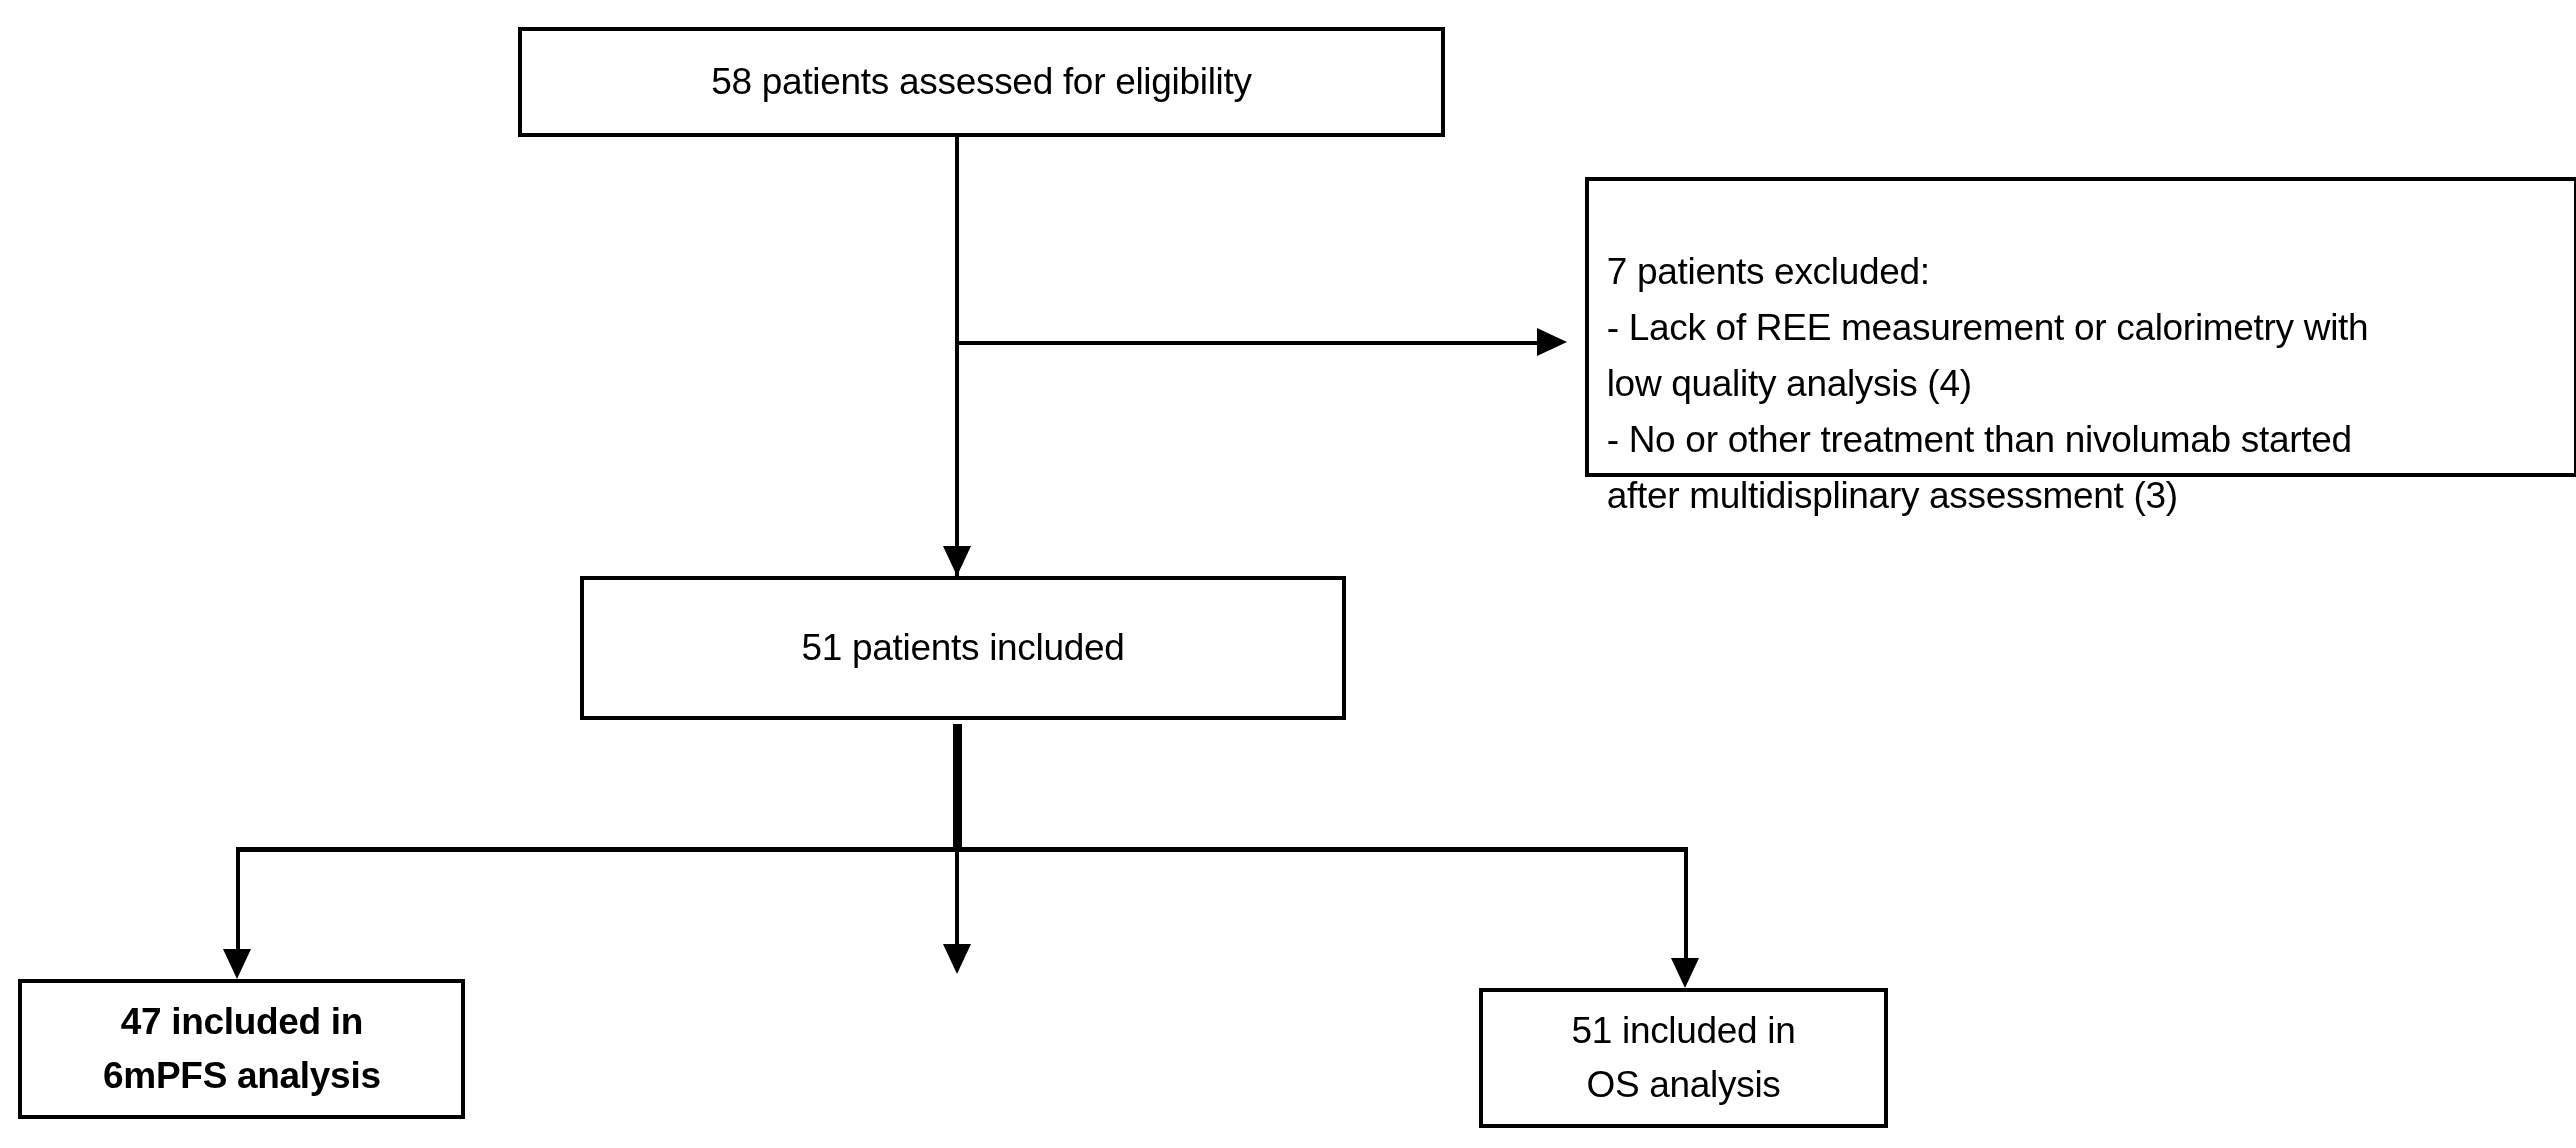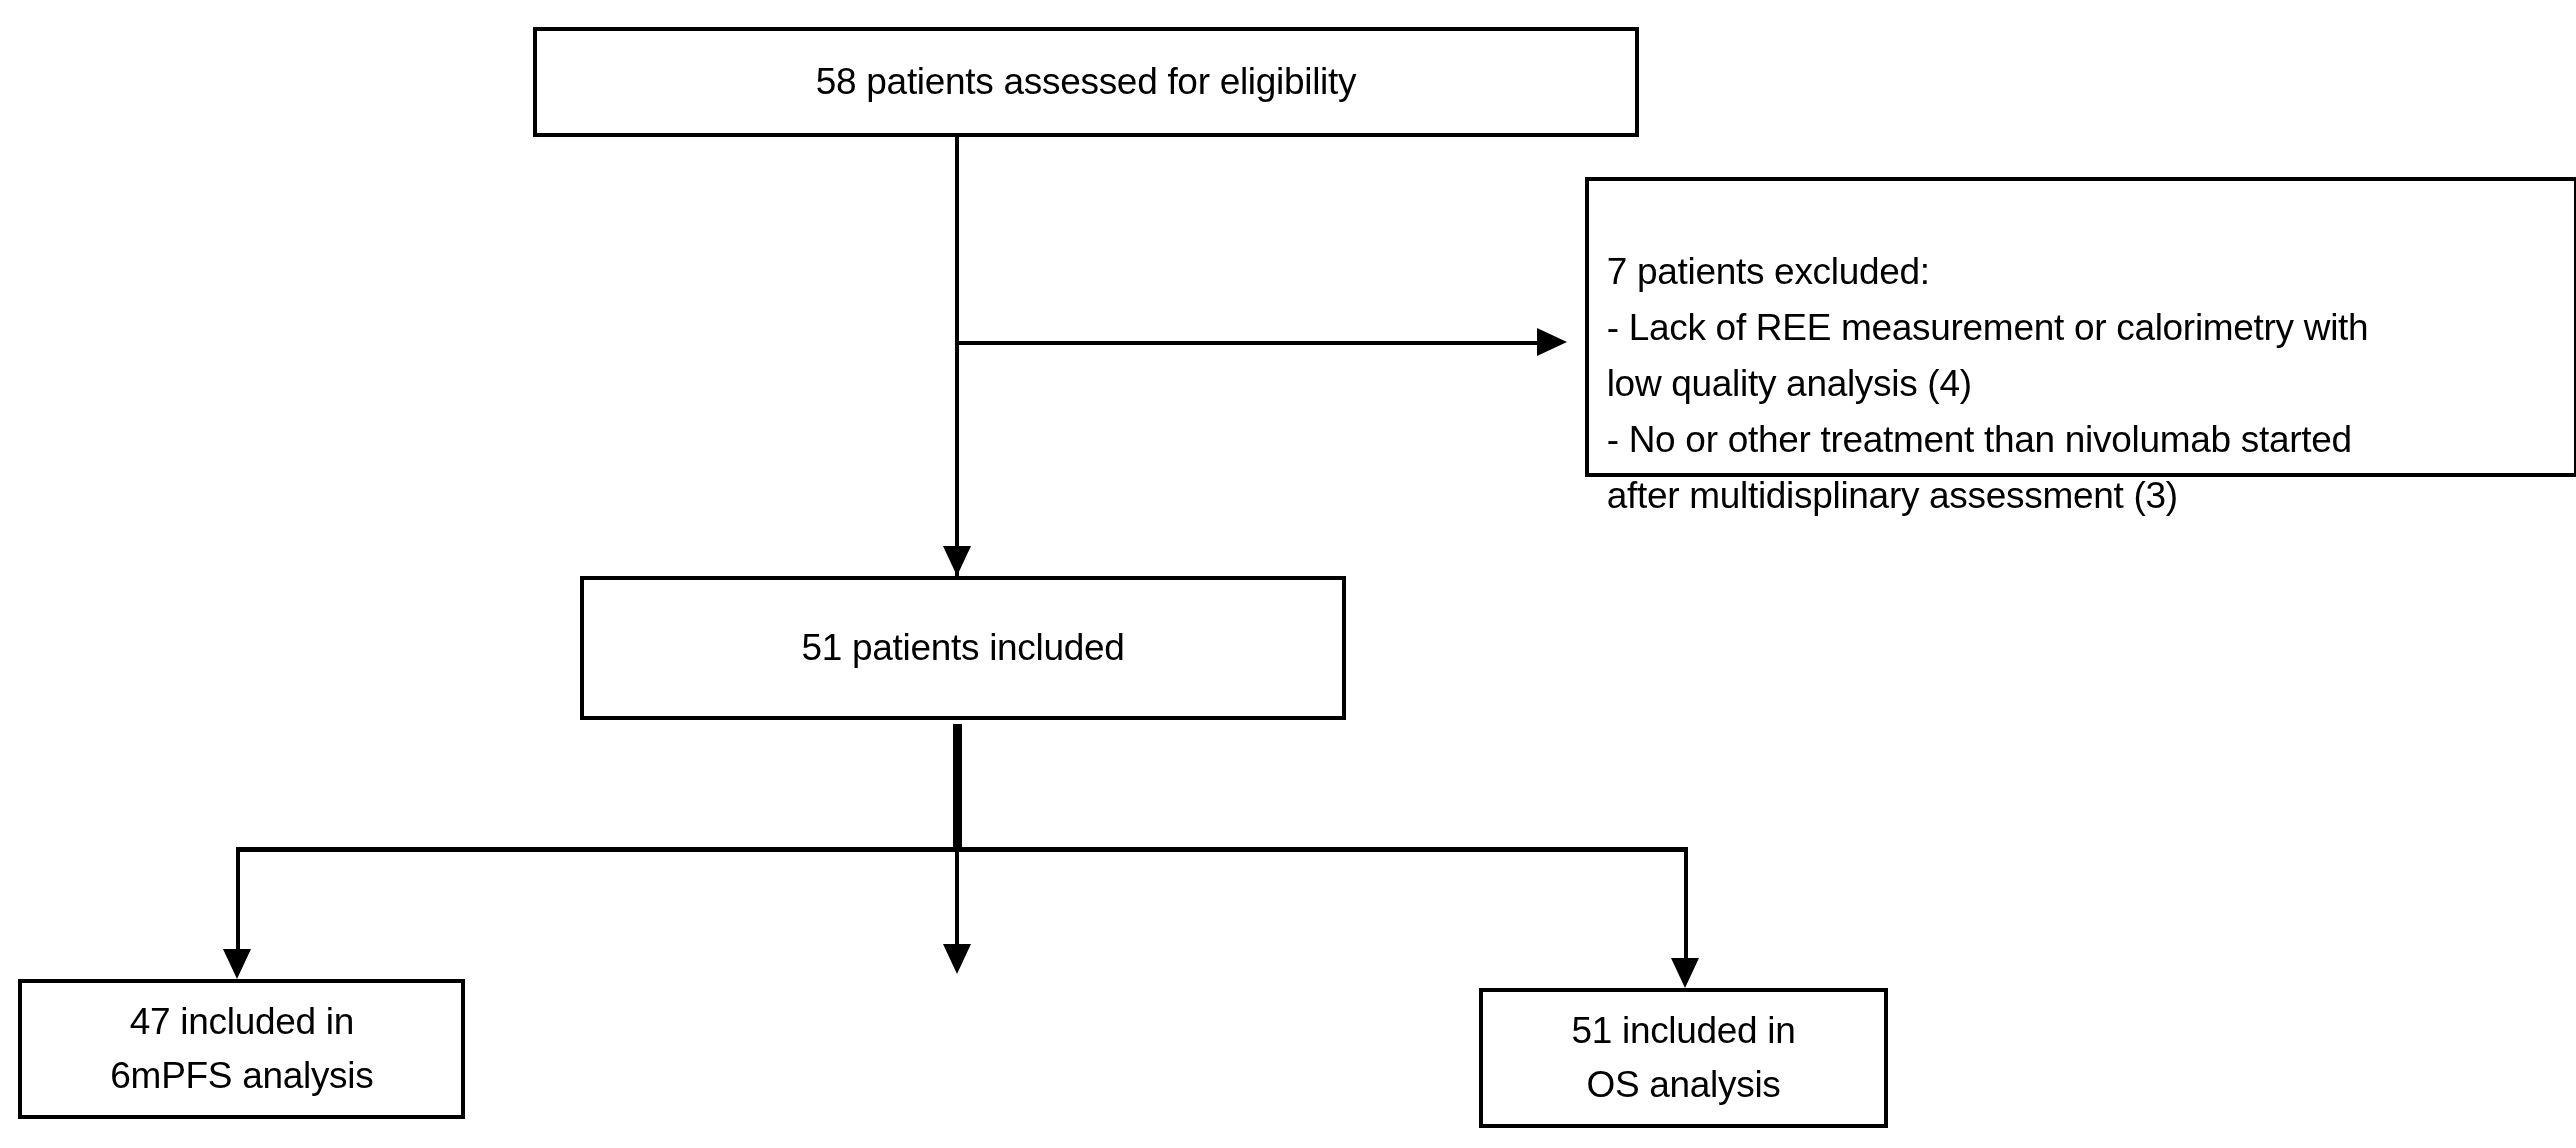--- a/index.html
+++ b/index.html
@@ -55,24 +55,24 @@
   .arrow-right {
     position: absolute;
     width: 0;
     height: 0;
     border-top: 14.3px solid transparent;
     border-bottom: 14.3px solid transparent;
     border-left: 30px solid #000000;
   }
 
   
-  #box-assessed { left: 518px;  top: 27px;   width: 1106px; height: 110px; margin-left: 15px; }
+  #box-assessed { left: 518px;  top: 27px;   width: 927px; height: 110px; }
   #box-excluded { left: 1567px; top: 177px;  width: 993px; height: 300px; }
   #box-included { left: 580px;  top: 576px;  width: 766px; height: 144px; }
-  #box-6mpfs    { left: 18.4px;   top: 979px; width: 447px;  height: 140px; }
+  #box-6mpfs    { left: 18.4px;   top: 979px; width: 447px;  height: 140px; font-weight: bold; }
   #box-pfs      { left: 753px; top: 974px; width: 409px;  height: 140px; }
   #box-os       { left: 1479px; top: 988px; width: 409px;  height: 140px; }
 
   
   #line-v1      { left: 955px; top: 137px;  width: 4.1px;    height: 439px; }
   #line-h1      { left: 955px; top: 341px;  width: 584px;  height: 4.1px; }
   #arrow-excluded { left: 1537px; top: 328px; }
   #arrow-included { left: 943px; top: 546px; }
   #line-v2-thick { left: 953px; top: 724px; width: 8.9px;  height: 127px; }
   #line-tbar    { left: 236px;  top: 847px; width: 1452px; height: 4.8px; }

